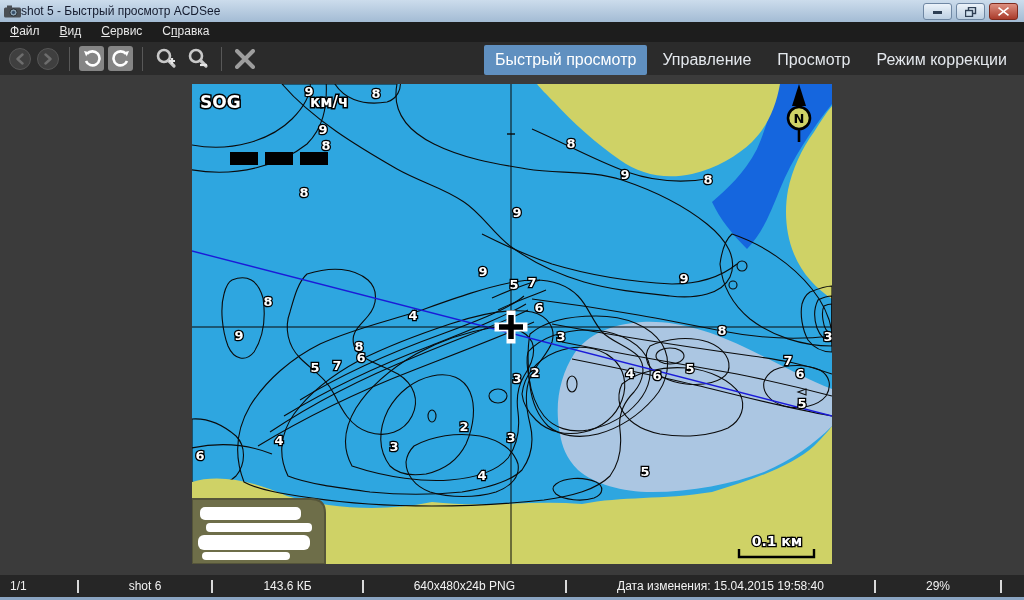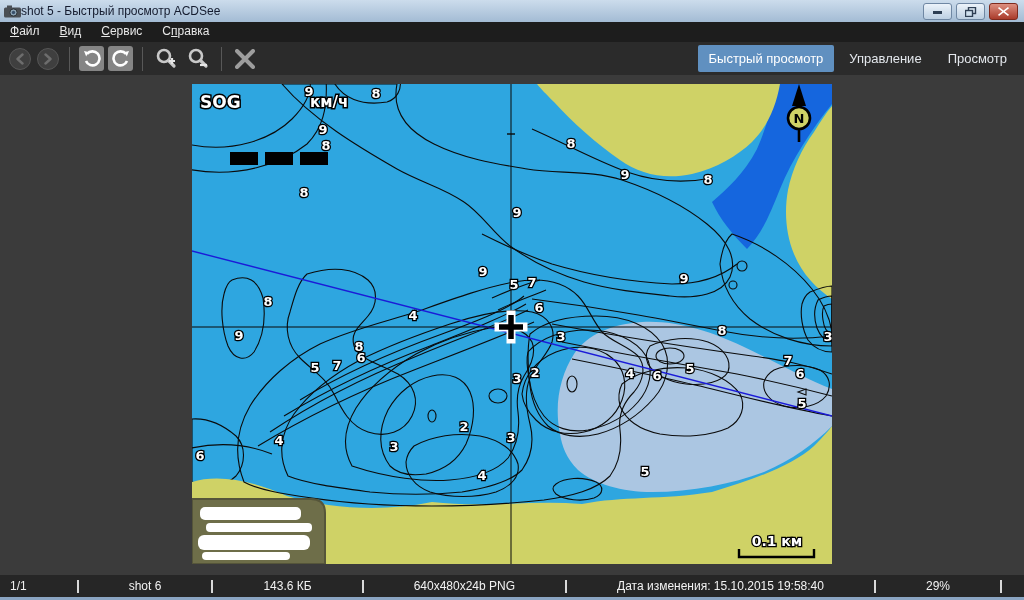--- a/index.html
+++ b/index.html
@@ -24,21 +24,21 @@
   #toolbar{position:absolute;left:0;top:42px;width:1024px;height:33px;background:var(--toolbar);
     display:flex;align-items:center;padding-left:6px;}
   .tbsep{width:1px;height:24px;background:#585858;margin:0 7px;}
   .tb-circle{width:22px;height:22px;border-radius:50%;background:#3f3f3f;border:1px solid #565656;
     display:flex;align-items:center;justify-content:center;margin:0 3px;}
   .tb-rot{width:25px;height:25px;border-radius:3px;background:#858585;
     display:flex;align-items:center;justify-content:center;margin:0 2px;}
   .tb-plain{width:28px;height:26px;display:flex;align-items:center;justify-content:center;margin:0 2px;}
   
   #tabs{position:absolute;right:6px;top:45px;display:flex;align-items:center;gap:4px;}
-  .tab{font-size:13px;color:#e3e7ec;padding:6px 11px;border-radius:2px;white-space:nowrap;}
+  .tab{font-size:16px;color:#e3e7ec;padding:6px 11px;border-radius:2px;white-space:nowrap;}
   .tab.active{background:var(--tab_active);color:#fff;}
   
   #content{position:absolute;left:0;top:75px;width:1024px;height:500px;background:var(--content);}
   #map{position:absolute;left:192px;top:9px;width:640px;height:480px;display:block;}
   
   #statusbar{position:absolute;left:0;top:575px;width:1024px;height:22px;background:var(--statusbar);
     display:flex;align-items:center;color:#f2f2f2;font-size:12px;padding-left:10px;gap:41px;}
   .stsep{width:2px;height:13px;background:#d9d9d9;margin:0 9px;}
   
   .clabel{font:bold 13px "DejaVu Sans",sans-serif;fill:#fff;stroke:#000;stroke-width:2.6px;
@@ -134,20 +134,21 @@
       <svg width="20" height="20" viewBox="0 0 20 20">
         <path d="M2,2 L18,18 M18,2 L2,18" stroke="#9d9d9d" stroke-width="4" stroke-linecap="round"></path>
       </svg>
     </div>
   </div>
 
   <div id="tabs">
     <div class="tab active">Быстрый просмотр</div>
     <div class="tab">Управление</div>
     <div class="tab">Просмотр</div>
+    <div class="tab">Режим коррекции</div>
   </div>
 
   <div id="content">
     <svg id="map" viewBox="0 0 640 480">
 
       <rect x="0" y="0" width="640" height="480" fill="var(--azure)"></rect>
 
       <path d="M 585,0 L 640,0 L 640,20 C 620,45 600,75 588,105 C 578,130 570,150 555,165 C 540,150 528,135 520,118 C 535,105 552,90 565,65 C 574,45 580,22 585,0 Z" fill="var(--channel)"></path>
 
       <path class="cline" d="M 115,190 C 140,182 162,184 176,196 C 186,205 186,220 176,232 C 168,242 158,248 162,262 C 168,276 188,280 206,290 C 222,300 228,316 220,332 C 212,348 194,354 176,348 C 158,342 150,326 142,310 C 134,294 120,286 108,274 C 96,262 92,244 98,228 C 102,214 106,198 115,190 Z" fill="var(--mid_blue)"></path>
@@ -296,19 +297,19 @@
 
   <div id="statusbar">
     <span>1/1</span>
     <span class="stsep"></span>
     <span>shot 6</span>
     <span class="stsep"></span>
     <span>143.6 КБ</span>
     <span class="stsep"></span>
     <span>640x480x24b PNG</span>
     <span class="stsep"></span>
-    <span>Дата изменения: 15.10.2015 19:58:40</span>
+    <span>Дата изменения: 15.04.2015 19:58:40</span>
     <span class="stsep"></span>
     <span>29%</span>
     <span class="stsep"></span>
   </div>
 
 </div>
 
 </body></html>

